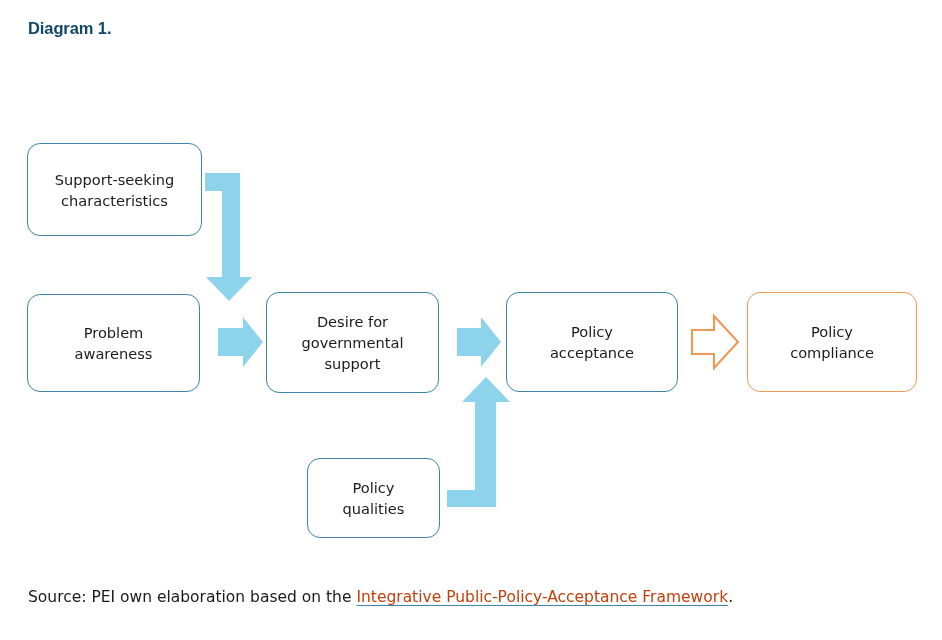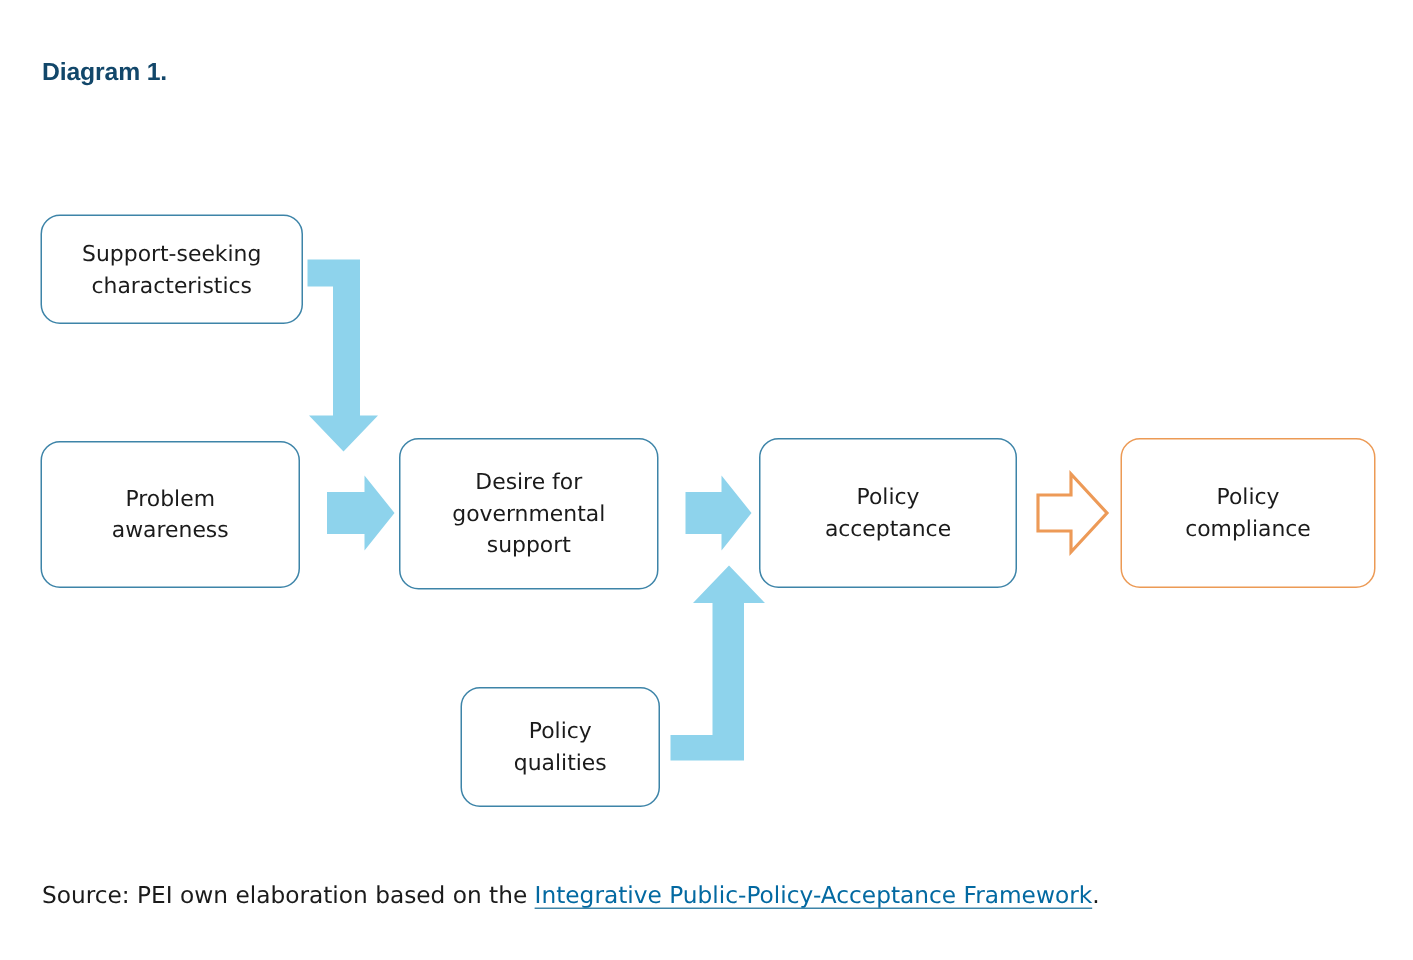--- a/index.html
+++ b/index.html
@@ -17,21 +17,20 @@
   }
 
   
   #title-block {
     position: absolute;
     left: 28px;
     top: 14px;
     width: 900px;
     display: flex;
     align-items: flex-start;
-    margin-top: 20px;
   }
   #diagram-label {
     color: #12476a;
     font-weight: bold;
     font-size: 16.5px;
     line-height: 28px;
     white-space: nowrap;
     letter-spacing: -0.1px;
   }
   #title-text {
@@ -81,21 +80,21 @@
     top: 588px;
     font-size: 15.5px;
     color: #1b1b1b;
     font-family: "DejaVu Sans", sans-serif;
     white-space: nowrap;
   }
   #source-link {
     text-decoration: underline;
     text-decoration-color: #3d84a8;
     text-underline-offset: 3px;
-    color: #0369a1;
+    color: #c2410c;
   }
 </style>
 </head>
 <body>
 
 <div id="title-block">
   <div id="diagram-label">Diagram 1.</div>
 </div>
 
 <div id="diagram-canvas">
@@ -116,21 +115,21 @@
 
     <g>
       <path d="M 692,330 L 714,330 L 714,316 L 738,342 L 714,368 L 714,354 L 692,354 Z" fill="none" stroke="#ed9a57" stroke-width="2.1" stroke-linejoin="miter"></path>
     </g>
 
     <g>
       <path d="M 447,490 L 475,490 L 475,402 L 462,402 L 486,377 L 510,402 L 496,402 L 496,507 L 447,507 Z" fill="#8ed3ec"></path>
     </g>
   </svg>
 
-  <div class="node-box" style="left:27px;top:143px;width:175px;height:73px;">Support-seeking
+  <div class="node-box" style="left:27px;top:143px;width:175px;height:93px;">Support-seeking
 characteristics</div>
 
   <div class="node-box" style="left:266px;top:292px;width:173px;height:101px;">Desire for
 governmental
 support</div>
 
   <div class="node-box" style="left:27px;top:294px;width:173px;height:98px;">Problem
 awareness</div>
 
   <div class="node-box" style="left:506px;top:292px;width:172px;height:100px;">Policy

